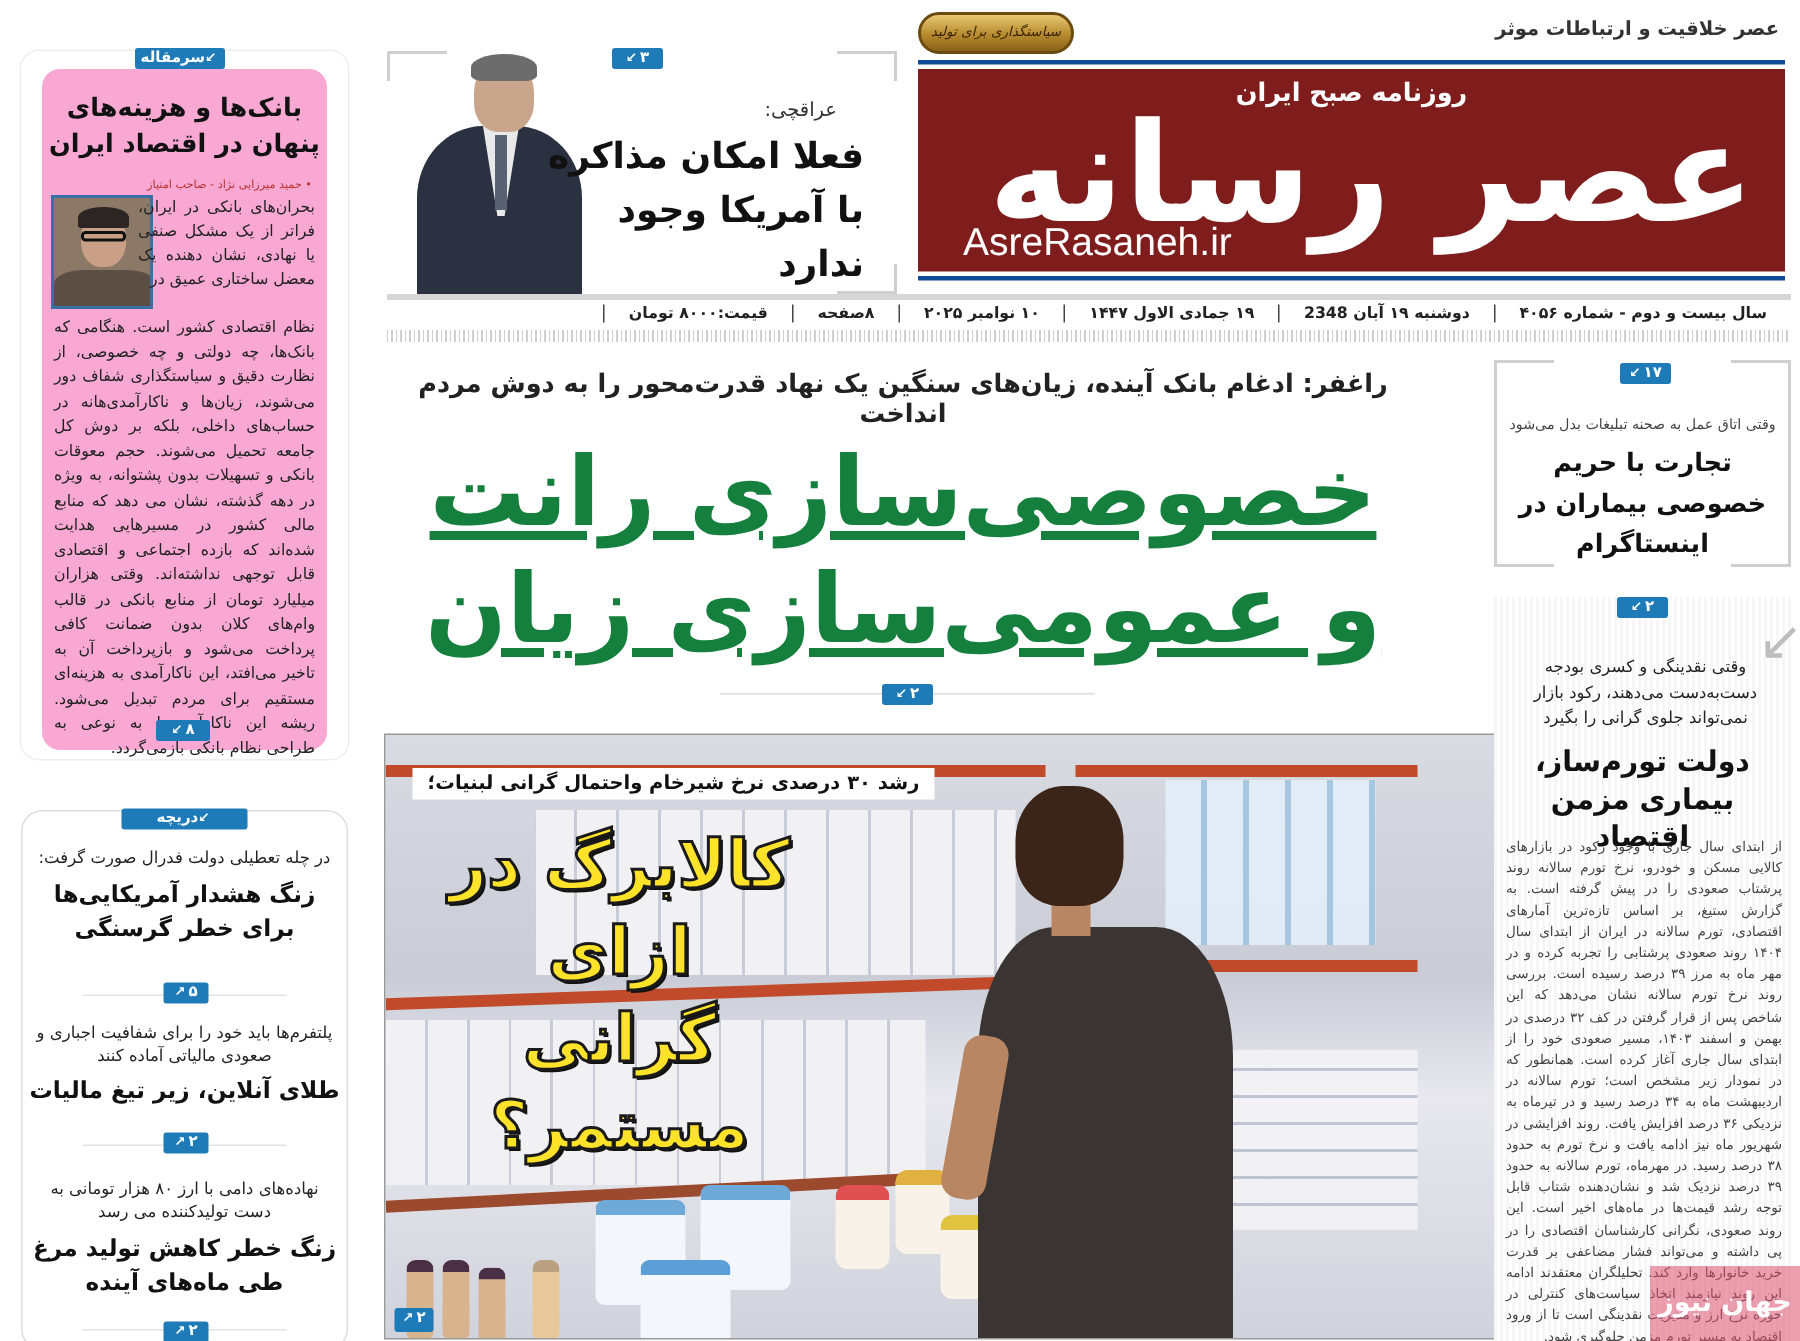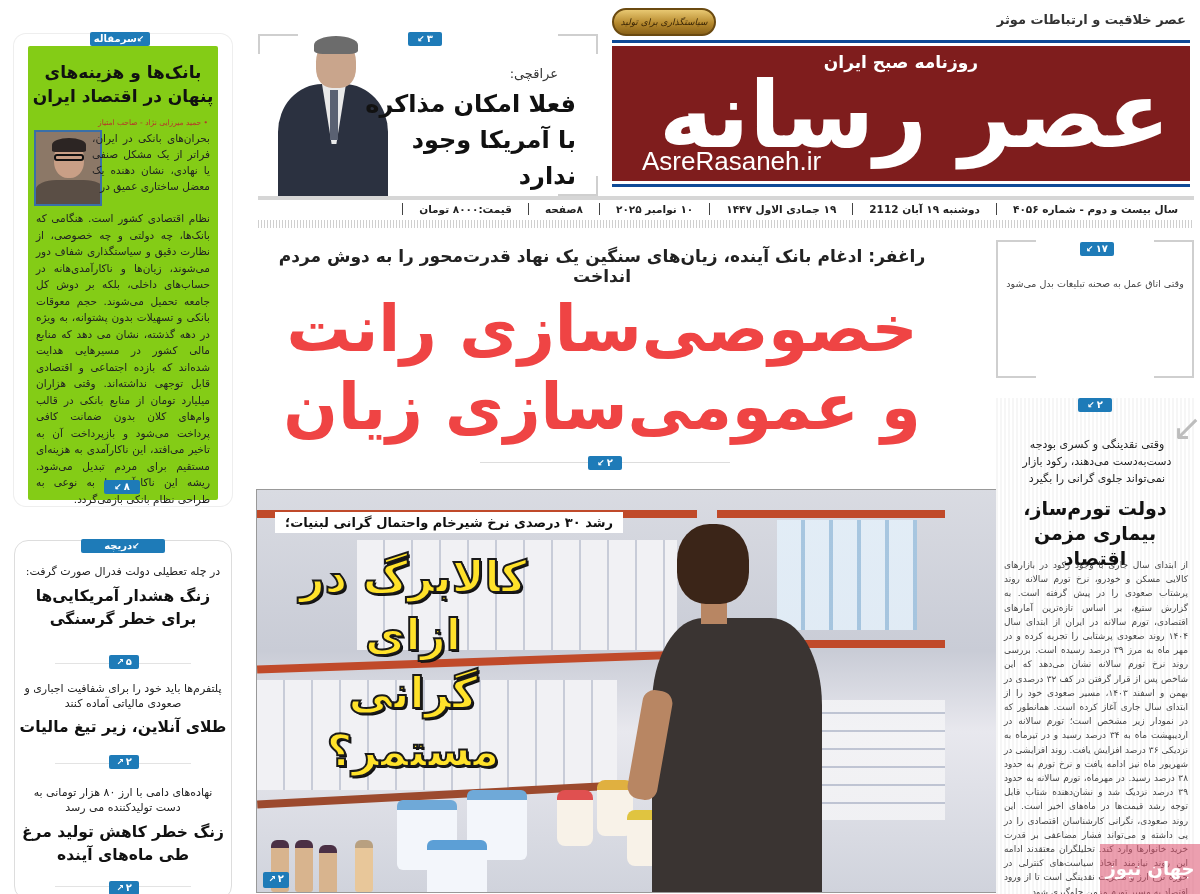--- a/index.html
+++ b/index.html
@@ -65,21 +65,21 @@
   #ar-photo .tie { position:absolute; left:56px; top:56px; width:8px; height:50px; background:#5a6172; }
   #ar-kicker { position:absolute; right:40px; top:32px; font-size:13px; color:#333;margin-left:17px; }
   #ar-title { position:absolute; right:22px; top:52px; font-size:24px; font-weight:bold; line-height:36px; text-align:right; color:#111; width:220px; }
 
   
   #editorial {
     left: 14px; top: 34px; width: 218px; height: 472px; background: #fff;
     border-radius: 12px; box-shadow: 0 0 0 1px #eee;
   }
   #editorial-inner {
-    position:absolute; left:14px; right:14px; top:12px; bottom:6px; background:#84cc16; border-radius:2px;
+    position:absolute; left:14px; right:14px; top:12px; bottom:6px; background:#f9a8d4; border-radius:12px;
   }
   #ed-title { position:absolute; right:0; left:0; top:14px; text-align:center; font-size:17px; font-weight:bold; line-height:24px; color:#111; }
   #ed-author { position:absolute; right:10px; top:72px; font-size:7.5px; color:#b8322c; }
   #ed-photo { position:absolute; left:6px; top:84px; width:68px; height:76px; border:2px solid #3a6fa8; background:#8c7867; overflow:hidden; }
   #ed-photo .face { position:absolute; left:18px; top:10px; width:30px; height:36px; border-radius:45%; background:#c99f86; }
   #ed-photo .hair { position:absolute; left:16px; top:6px; width:34px; height:14px; border-radius:50% 50% 10% 10%; background:#2c2523; }
   #ed-photo .glasses { position:absolute; left:18px; top:22px; width:30px; height:7px; border:2px solid #111; border-radius:3px; }
   #ed-photo .jacket { position:absolute; left:0; top:48px; width:68px; height:30px; background:#5a4e45; border-radius:30% 30% 0 0; }
   #ed-text-top { position:absolute; right:8px; top:84px; width:118px; font-size:10.5px; line-height:16px; text-align:justify; color:#222; }
   #ed-text { position:absolute; right:8px; left:8px; top:164px; font-size:10.5px; line-height:16.5px; text-align:justify; color:#222; }
@@ -87,21 +87,21 @@
   #briefs {
     left: 14px; top: 540px; width: 218px; height: 360px; background:#fff;
     border:1px solid #ddd; border-radius:14px;
   }
   .brief-kicker { position:absolute; left:6px; right:6px; text-align:center; font-size:11px; color:#222; line-height:15px; }
   .brief-title { position:absolute; left:4px; right:4px; text-align:center; font-size:15.5px; font-weight:bold; color:#111; line-height:23px; }
   .brief-sep { position:absolute; left:40px; right:40px; height:1px; background:#e3e3e3; }
 
   
   #main-kicker { left: 262px; width: 680px; top: 246px; text-align:center; font-size:17px; font-weight:bold; color:#222; }
-  #main-title { left: 262px; width: 680px; top: 290px; text-align:center; font-size:64px; font-weight:900; line-height:78px; color:#ef4444; letter-spacing:-1px; }
+  #main-title { left: 262px; width: 680px; top: 290px; text-align:center; font-size:64px; font-weight:900; line-height:78px; color:#15803d; letter-spacing:-1px;text-decoration:underline; }
   #main-sep { left: 480px; width: 250px; top: 462px; height:1px; background:#ddd; }
 
   #photo {
     left: 256px; top: 489px; width: 772px; height: 404px; overflow:hidden;
     background: linear-gradient(180deg,#d9dbe2 0%,#c9ccd6 40%,#e8e8ee 60%,#d0d3dc 100%);
     border:1px solid #999;
   }
   .shelf { position:absolute; height:8px; background:#c04a2a; }
   .cups { position:absolute; background: repeating-linear-gradient(90deg,#f1f1f4 0 26px,#c8ccd8 26px 28px); }
   .cups2 { position:absolute; background: repeating-linear-gradient(0deg,#f4f4f6 0 16px,#b9bfcf 16px 18px); opacity:.85; }
@@ -150,21 +150,21 @@
 <div class="abs" id="mast">
   <div id="mast-sub">روزنامه صبح ایران</div>
   <div id="mast-title">عصر رسانه</div>
   <div id="mast-url">AsreRasaneh.ir</div>
 </div>
 <div class="abs" id="mast-rule-bot"></div>
 
 <div class="abs" id="infobar-line"></div>
 <div class="abs" id="infobar">
   <span>سال بیست و دوم - شماره ۴۰۵۶</span>
-  <span>دوشنبه ۱۹ آبان 2112</span>
+  <span>دوشنبه ۱۹ آبان 2348</span>
   <span>۱۹ جمادی الاول ۱۴۴۷</span>
   <span>۱۰ نوامبر ۲۰۲۵</span>
   <span>۸صفحه</span>
   <span>قیمت:۸۰۰۰ تومان</span>
 </div>
 <div class="abs" id="stripe"></div>
 
 <div class="abs" id="araghchi">
   <div class="frame-tl"></div>
   <div class="frame-tr"></div>
@@ -255,20 +255,21 @@
     <div>کالابرگ در ازای</div>
     <div>گرانی مستمر؟</div>
   </div>
   <div class="tag" style="left:6px; top:382px; width:26px; height:16px;"><span>۲</span><span class="arr">↗</span></div>
 </div>
 
 <div class="abs" id="col-right">
   <div id="insta">
     <div class="tag" style="left:82px; top:2px; width:34px;"><span>۱۷</span><span class="arr">↙</span></div>
     <div id="insta-kicker">وقتی اتاق عمل به صحنه تبلیغات بدل می‌شود</div>
+    <div id="insta-title">تجارت با حریم خصوصی بیماران در اینستاگرام</div>
   </div>
 
   <div id="infl">
     <div class="tag" style="left:82px; top:0; width:34px;"><span>۲</span><span class="arr">↙</span></div>
     <div id="infl-arrow">↙</div>
     <div id="infl-kicker">وقتی نقدینگی و کسری بودجه دست‌به‌دست می‌دهند، رکود بازار نمی‌تواند جلوی گرانی را بگیرد</div>
     <div id="infl-title">دولت تورم‌ساز، بیماری مزمن اقتصاد</div>
     <div id="infl-body">از ابتدای سال جاری با وجود رکود در بازارهای کالایی مسکن و خودرو، نرخ تورم سالانه روند پرشتاب صعودی را در پیش گرفته است. به گزارش ستیغ، بر اساس تازه‌ترین آمارهای اقتصادی، تورم سالانه در ایران از ابتدای سال ۱۴۰۴ روند صعودی پرشتابی را تجربه کرده و در مهر ماه به مرز ۳۹ درصد رسیده است. بررسی روند نرخ تورم سالانه نشان می‌دهد که این شاخص پس از قرار گرفتن در کف ۳۲ درصدی در بهمن و اسفند ۱۴۰۳، مسیر صعودی خود را از ابتدای سال جاری آغاز کرده است. همانطور که در نمودار زیر مشخص است؛ تورم سالانه در اردیبهشت ماه به ۳۴ درصد رسید و در تیرماه به نزدیکی ۳۶ درصد افزایش یافت. روند افزایشی در شهریور ماه نیز ادامه یافت و نرخ تورم به حدود ۳۸ درصد رسید. در مهرماه، تورم سالانه به حدود ۳۹ درصد نزدیک شد و نشان‌دهنده شتاب قابل توجه رشد قیمت‌ها در ماه‌های اخیر است. این روند صعودی، نگرانی کارشناسان اقتصادی را در پی داشته و می‌تواند فشار مضاعفی بر قدرت خرید خانوارها وارد کند. تحلیلگران معتقدند ادامه این روند نیازمند اتخاذ سیاست‌های کنترلی در حوزه نرخ ارز و مدیریت نقدینگی است تا از ورود اقتصاد به مسیر تورم مزمن جلوگیری شود.</div>
   </div>
   <div id="stamp">جهان نیوز</div>

